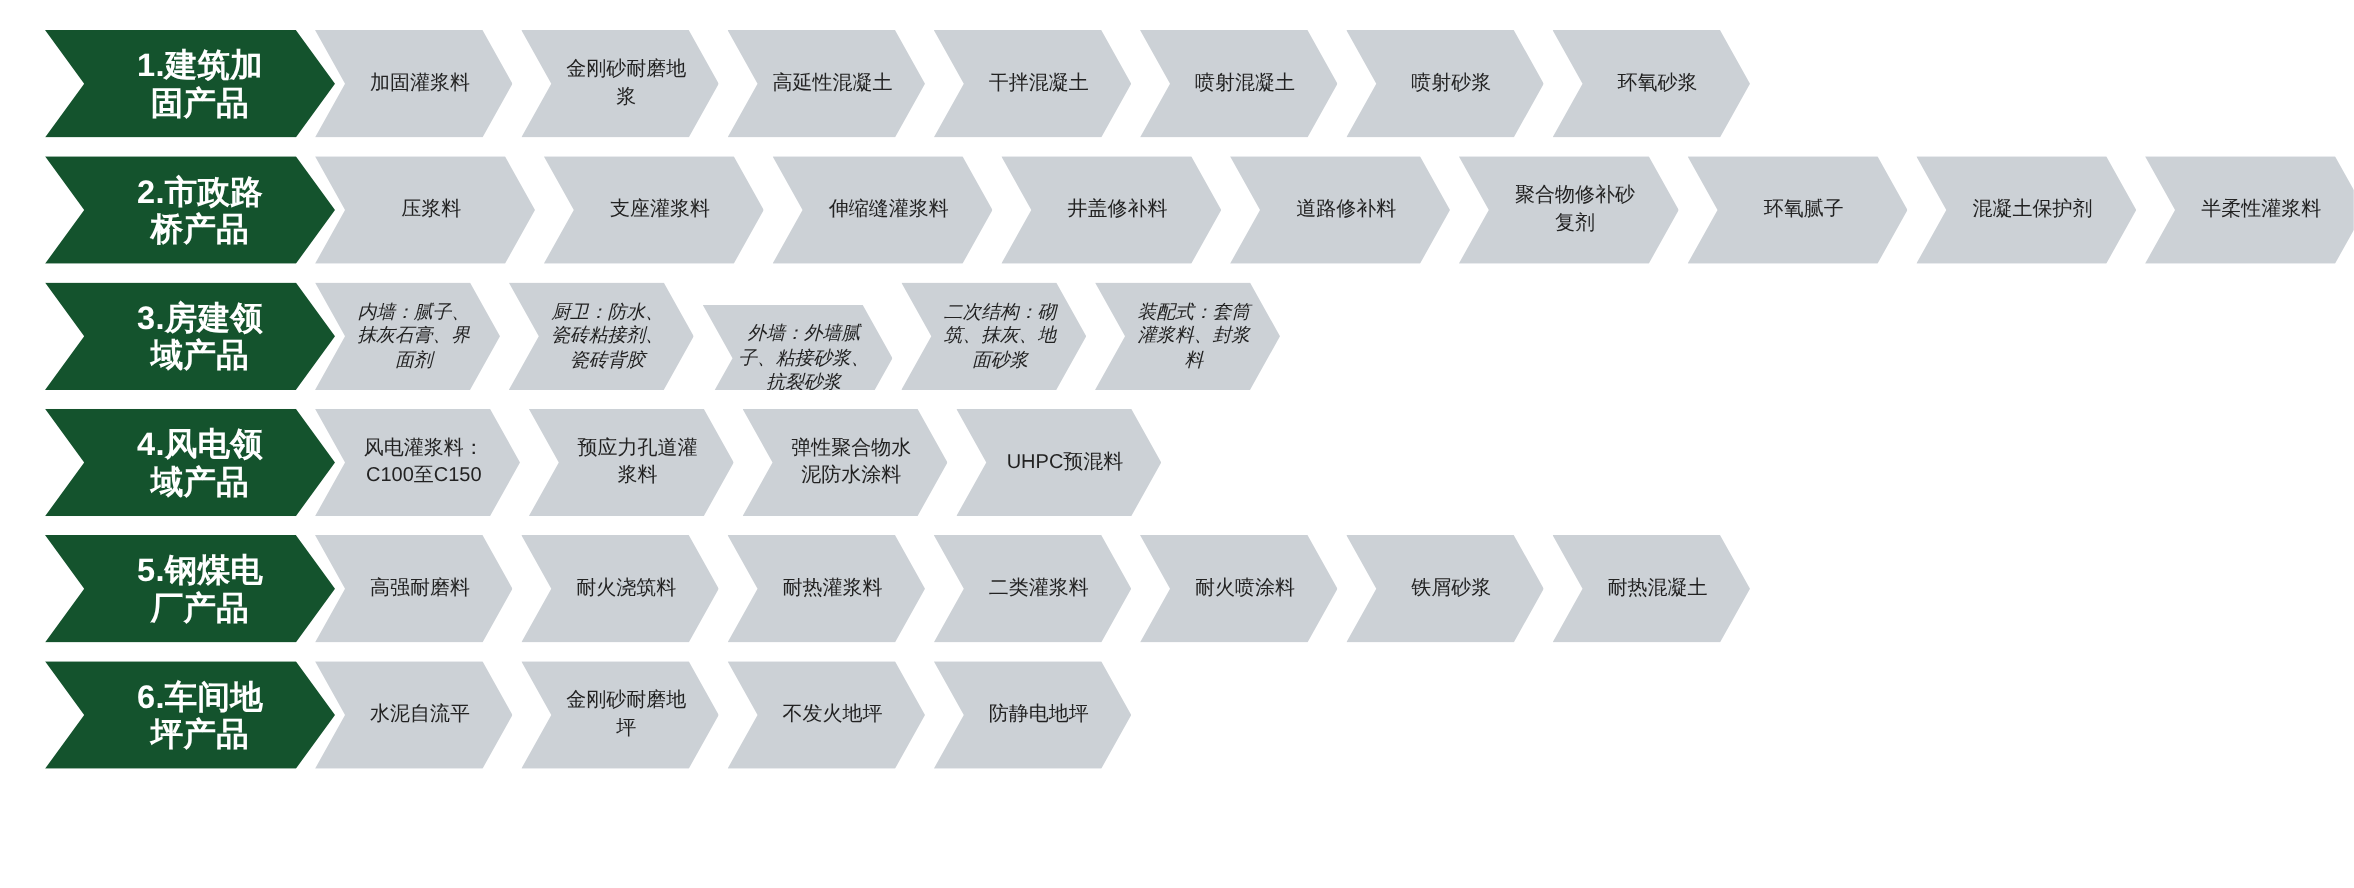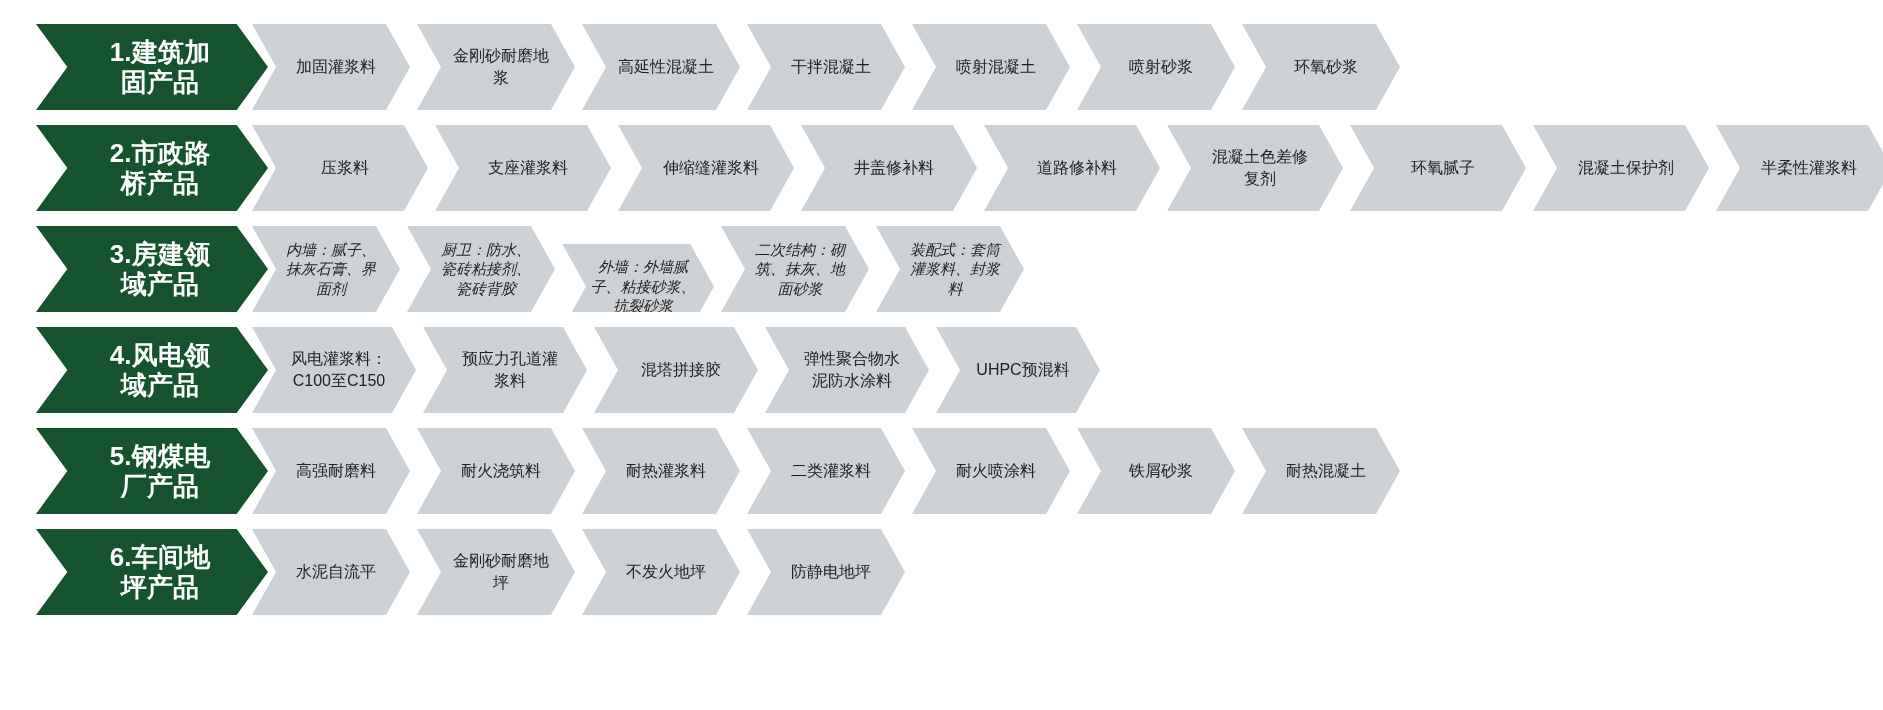--- a/index.html
+++ b/index.html
@@ -161,21 +161,21 @@
       <div class="item w-176">
           <span class="item-label">伸缩缝灌浆料</span>
         </div>
       <div class="item w-176">
           <span class="item-label">井盖修补料</span>
         </div>
       <div class="item w-176">
           <span class="item-label">道路修补料</span>
         </div>
       <div class="item w-176">
-          <span class="item-label">混凝土色差修
+          <span class="item-label">聚合物修补砂
 复剂</span>
         </div>
       <div class="item w-176">
           <span class="item-label">环氧腻子</span>
         </div>
       <div class="item w-176">
           <span class="item-label">混凝土保护剂</span>
         </div>
       <div class="item w-176">
           <span class="item-label">半柔性灌浆料</span>
@@ -229,23 +229,20 @@
     <div class="items">
       <div class="item w-164">
           <span class="item-label">风电灌浆料：
 C100至C150</span>
         </div>
       <div class="item w-164">
           <span class="item-label">预应力孔道灌
 浆料</span>
         </div>
       <div class="item w-164">
-          <span class="item-label">混塔拼接胶</span>
-        </div>
-      <div class="item w-164">
           <span class="item-label">弹性聚合物水
 泥防水涂料</span>
         </div>
       <div class="item w-164">
           <span class="item-label">UHPC预混料</span>
         </div>
     </div>
   </div>
 
   <div class="row">

